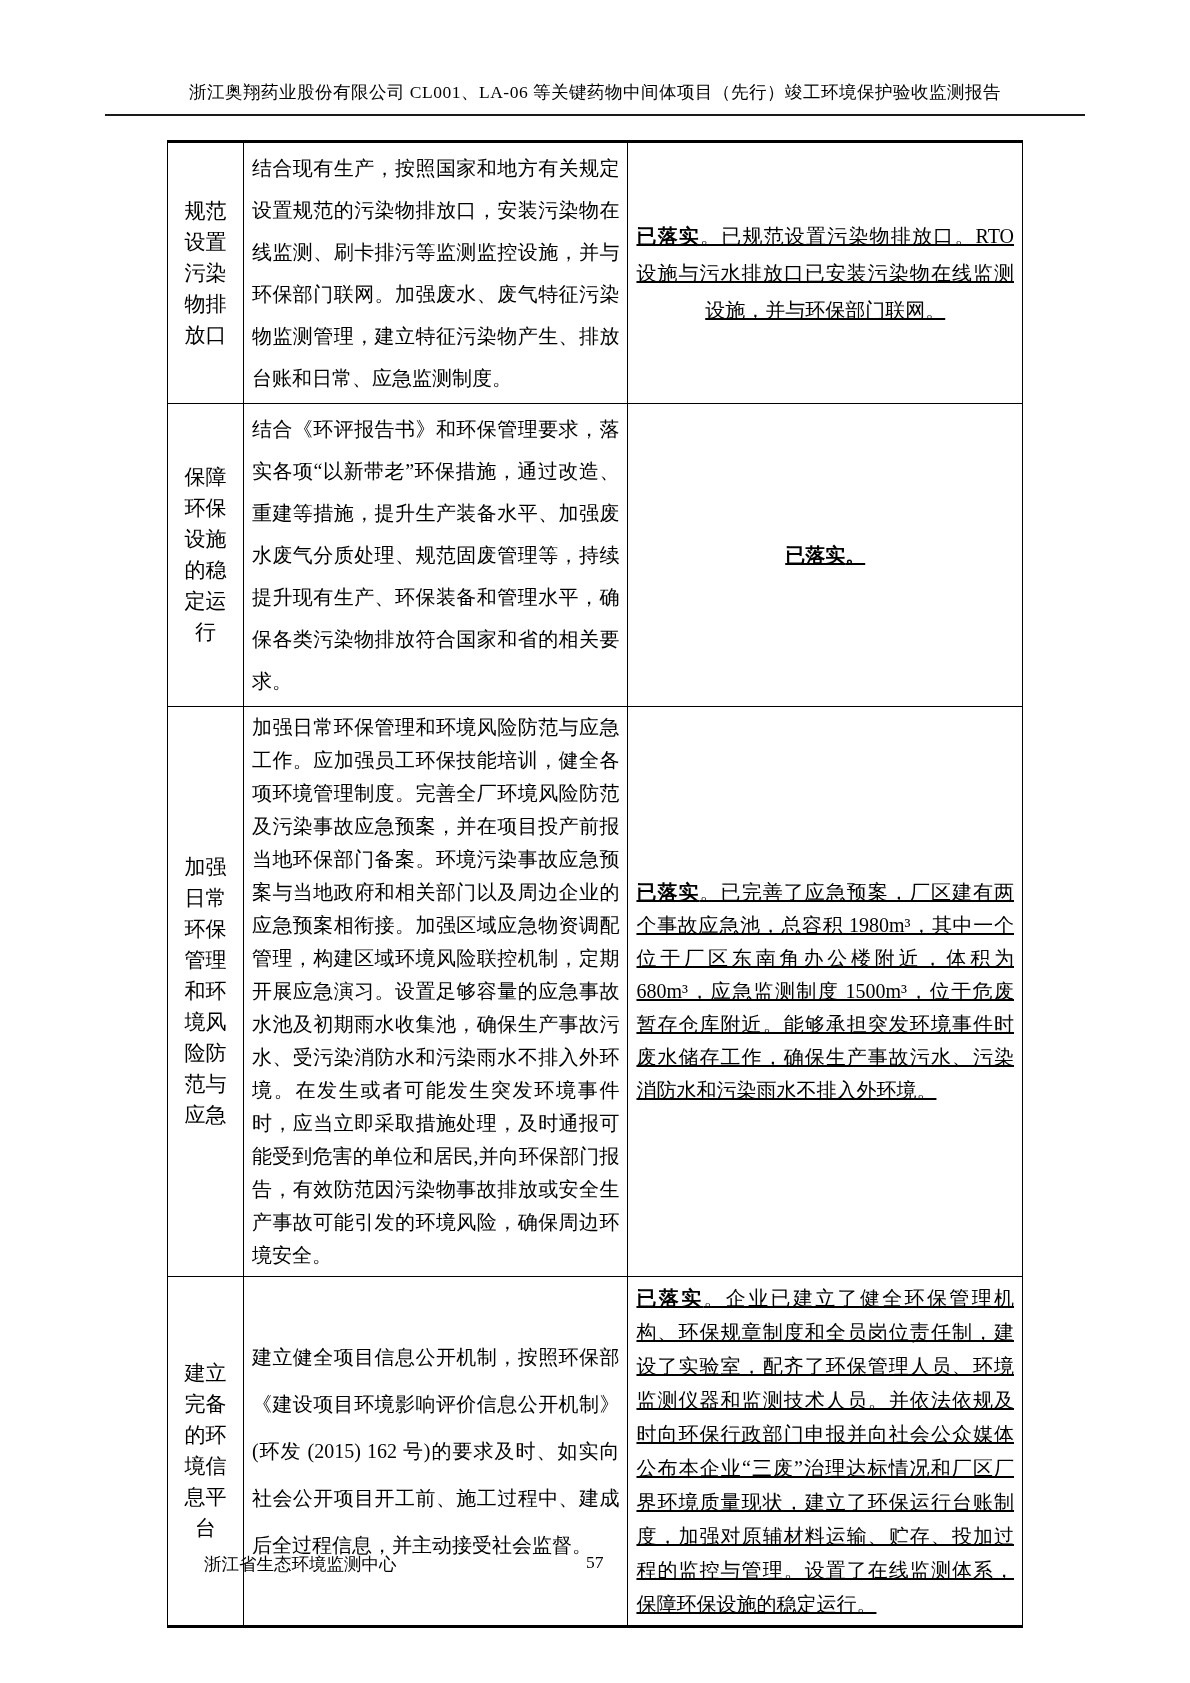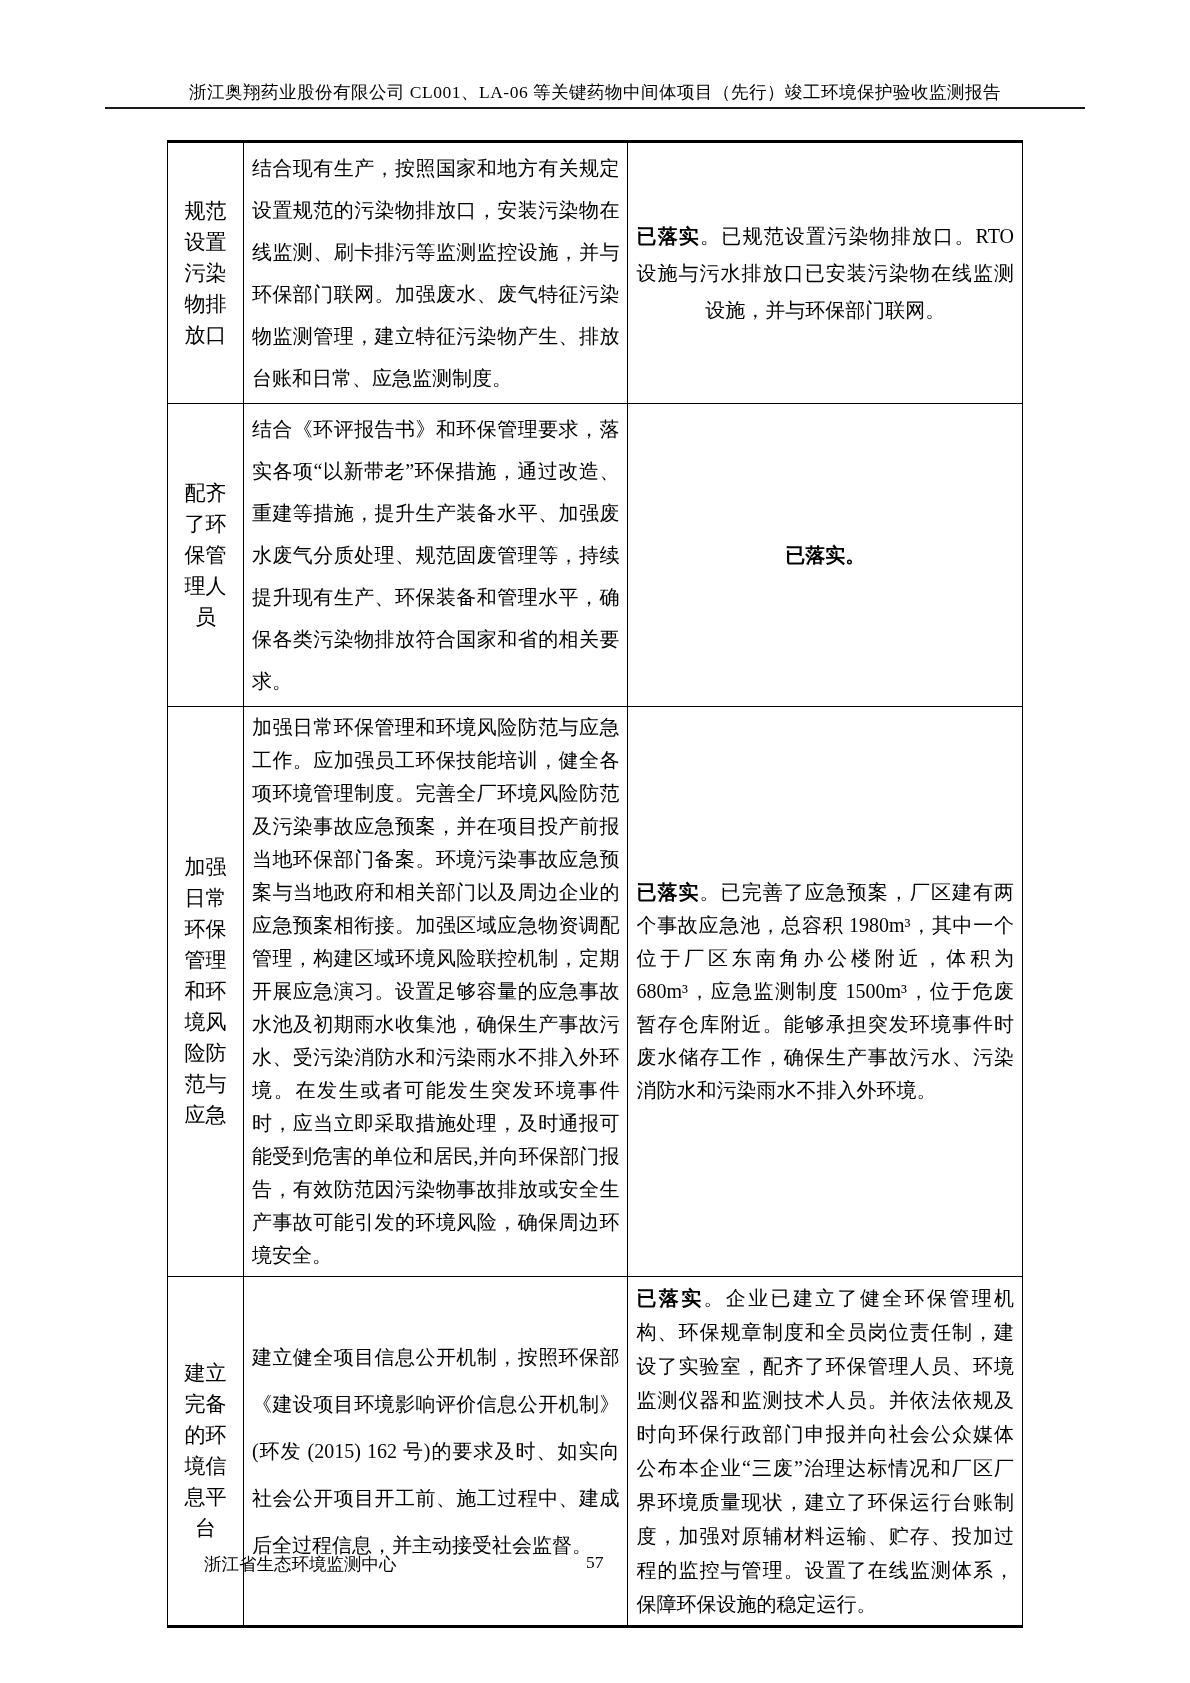--- a/index.html
+++ b/index.html
@@ -14,21 +14,21 @@
     width: 1190px; height: 1683px;
     background: #fff;
     overflow: hidden;
   }
   
   .header {
     position: absolute;
     top: 80px; left: 105px; width: 980px;
     text-align: center;
     border-bottom: 2px solid #1a1a1a;
-    padding-bottom: 3px;
+    padding-bottom: 10px;
   }
   .header-title {
     font-size: 17.5px;
     letter-spacing: 0.5px;
     white-space: nowrap;
   }
   
   .review-table {
     position: absolute;
     top: 140px; left: 167px;
@@ -53,20 +53,21 @@
     width: 385px;
     text-align: justify;
     padding: 4px 8px;
     line-height: 42px;
   }
   td.status {
     width: 395px;
     text-align: justify;
     padding: 4px 8px;
     line-height: 33px;
+    text-decoration: underline;
   }
   .status-label { font-weight: bold; }
   tr.r1 td { height: 175px; }
   tr.r2 td { height: 205px; }
   tr.r3 td { height: 565px; }
   tr.r4 td { height: 345px; }
   tr.r3 td.req, tr.r3 td.status { line-height: 33px; }
   tr.r1 td.status { line-height: 37px; text-align: justify; text-align-last: center; }
   tr.r2 td.status { text-align: center; text-align-last: center; font-weight: bold; }
   tr.r4 td.req { line-height: 47px; }
@@ -95,21 +96,21 @@
         <td class="cat">
           <div class="cat-inner">规范设置污染物排放口</div>
         </td>
         <td class="req">结合现有生产，按照国家和地方有关规定设置规范的污染物排放口，安装污染物在线监测、刷卡排污等监测监控设施，并与环保部门联网。加强废水、废气特征污染物监测管理，建立特征污染物产生、排放台账和日常、应急监测制度。</td>
         <td class="status">
           <span class="status-label">已落实</span><span>。已规范设置污染物排放口。RTO 设施与污水排放口已安装污染物在线监测设施，并与环保部门联网。</span>
         </td>
       </tr>
       <tr class="r2">
         <td class="cat">
-          <div class="cat-inner">配齐了环保管理人员</div>
+          <div class="cat-inner">保障环保设施的稳定运行</div>
         </td>
         <td class="req">结合《环评报告书》和环保管理要求，落实各项“以新带老”环保措施，通过改造、重建等措施，提升生产装备水平、加强废水废气分质处理、规范固废管理等，持续提升现有生产、环保装备和管理水平，确保各类污染物排放符合国家和省的相关要求。</td>
         <td class="status">
           <span class="status-label">已落实</span><span>。</span>
         </td>
       </tr>
       <tr class="r3">
         <td class="cat">
           <div class="cat-inner">加强日常环保管理和环境风险防范与应急</div>
         </td>

